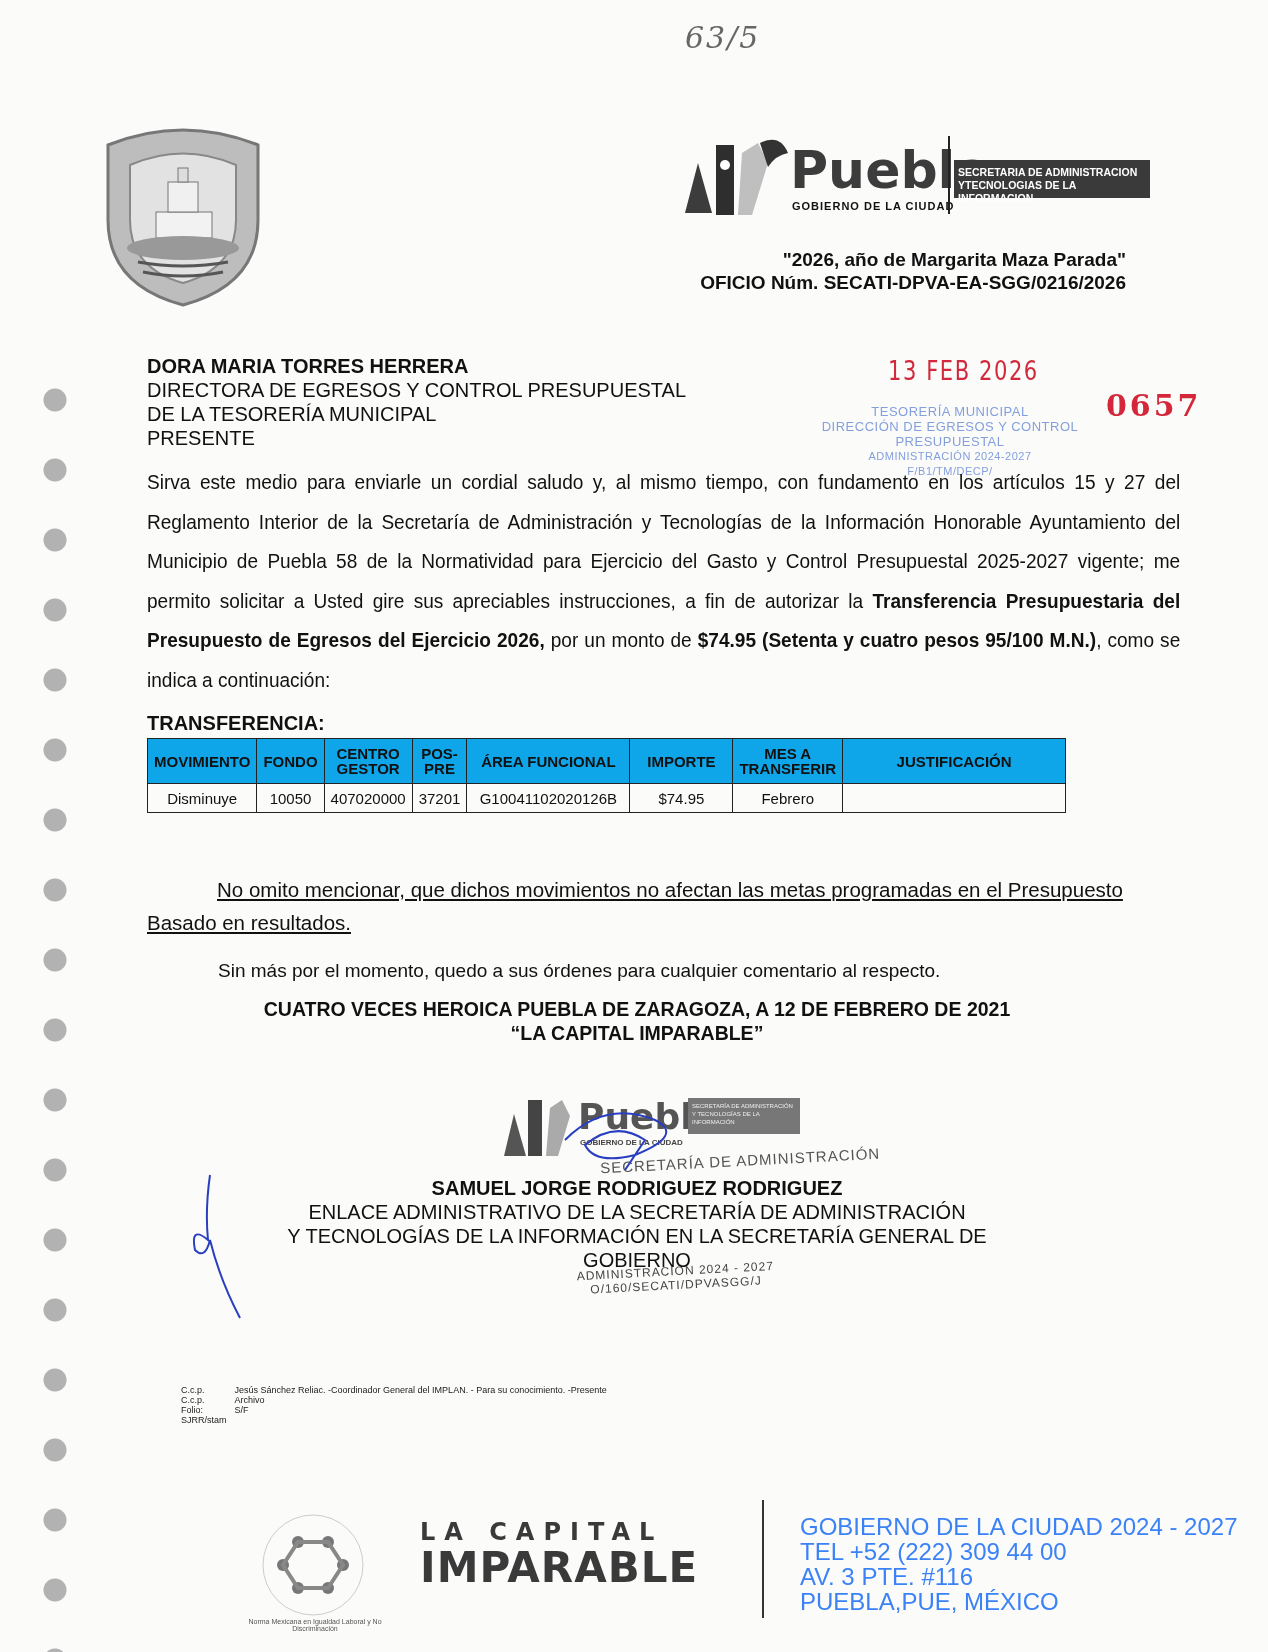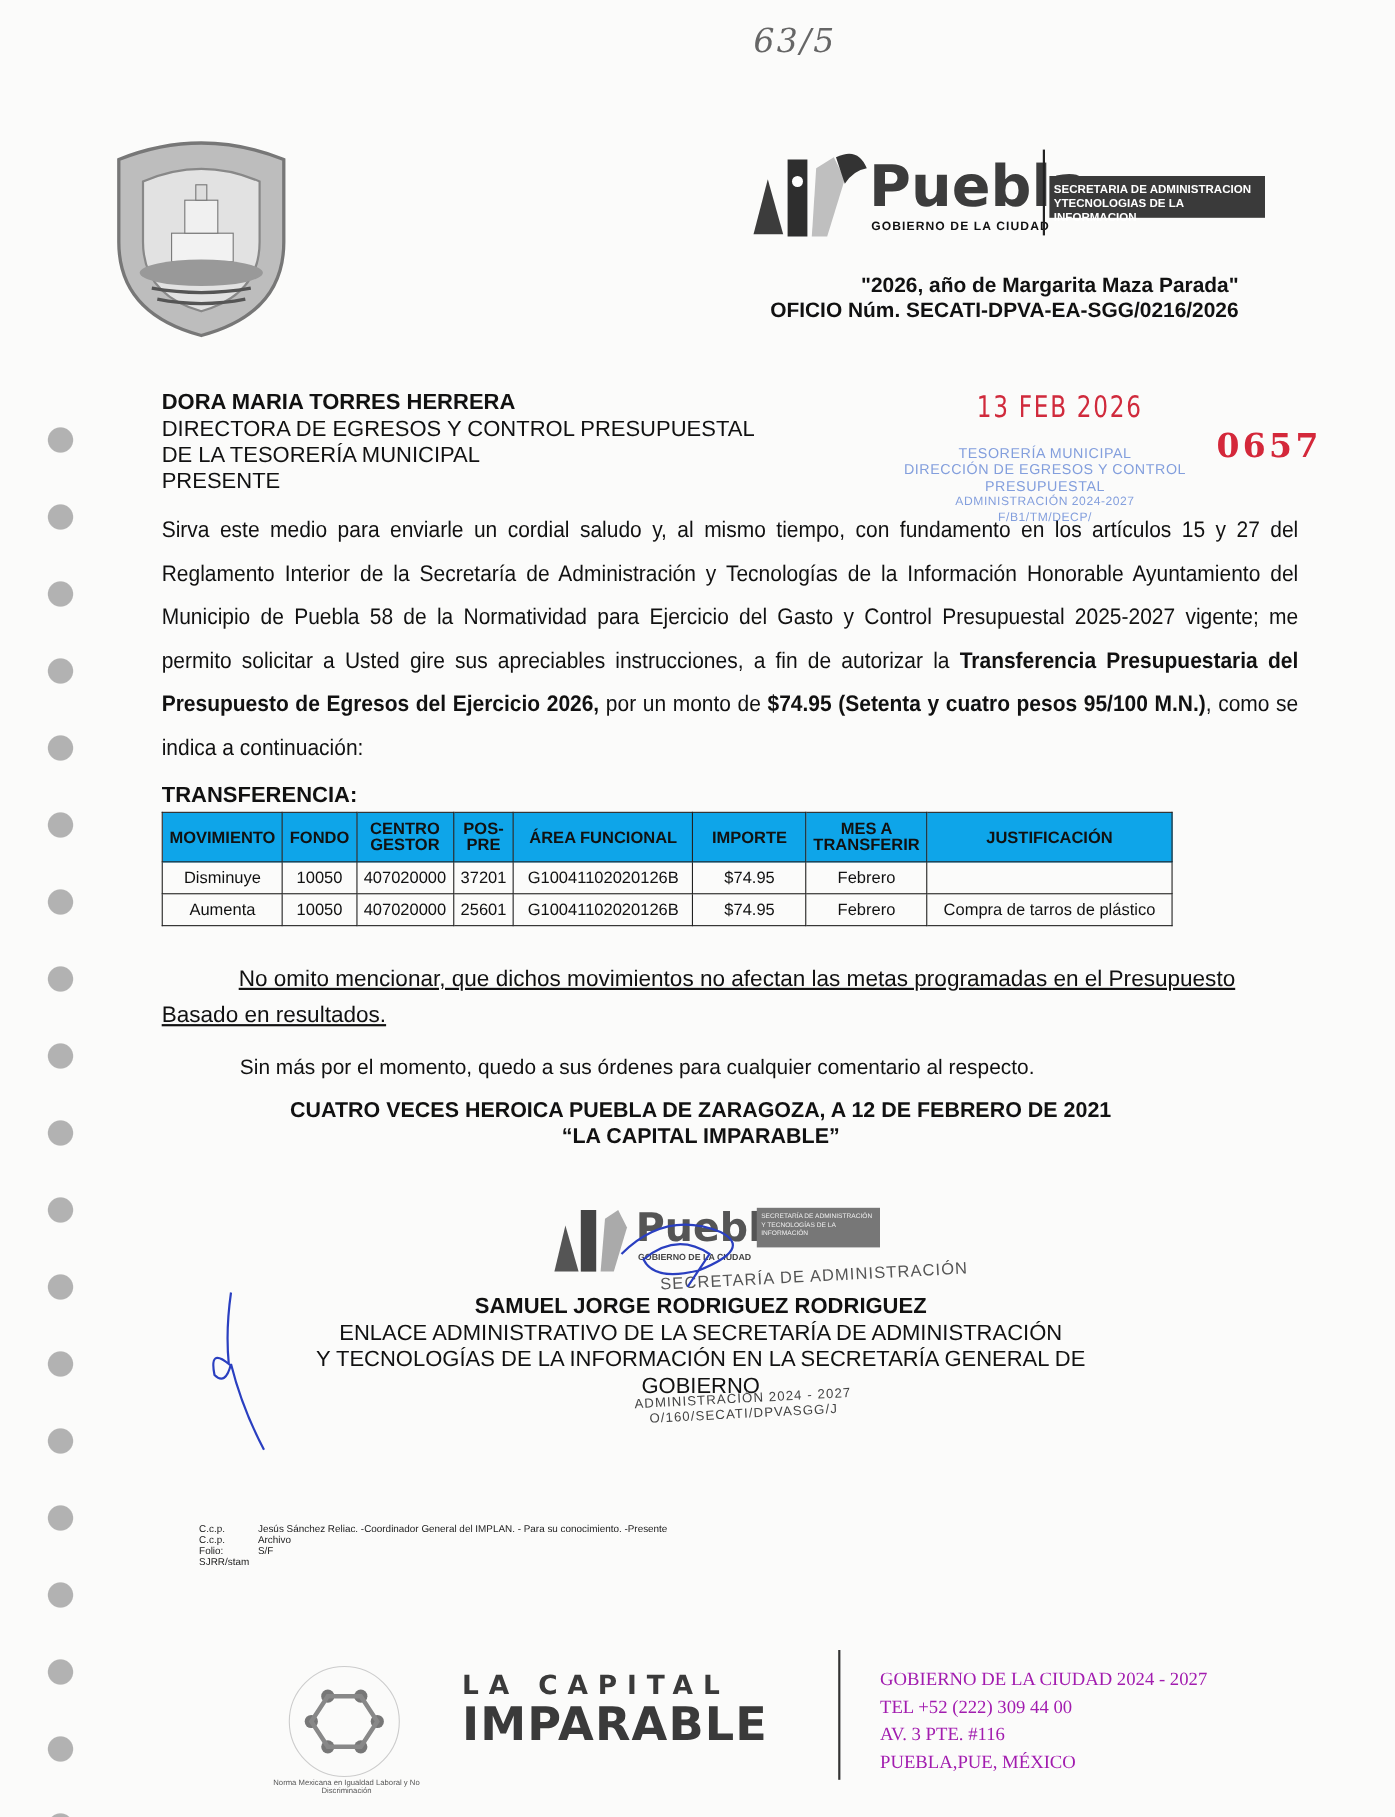--- a/index.html
+++ b/index.html
@@ -34,21 +34,21 @@
   .signer { left:147px; top:1176px; width:980px; text-align:center; font-size:20px; line-height:24px; }
   .signer .name { font-weight:bold; }
   .stamp-sub { left:577px; top:1264px; font-size:12px; color:#444; letter-spacing:1px; transform:rotate(-3deg); text-align:center; line-height:14px; }
   .ccp { left:181px; top:1385px; font-size:9px; line-height:10px; color:#222; }
   .ccp td { padding:0 8px 0 0; vertical-align:top; }
   .foot-seal { left:258px; top:1510px; width:110px; height:110px; }
   .capital { left:420px; top:1518px; width:300px; color:#3a3a3a; }
   .capital .l1 { font-family:"DejaVu Sans", sans-serif; font-weight:bold; font-size:24px; letter-spacing:9px; }
   .capital .l2 { font-family:"DejaVu Sans", sans-serif; font-weight:bold; font-size:42px; line-height:44px; letter-spacing:1px; }
   .vline { left:762px; top:1500px; width:2px; height:118px; background:#333; }
-  .foot-addr { left:800px; top:1514px; font-family:Liberation Serif, serif; font-size:17px; line-height:25px; color:#a21caf; }
+  .foot-addr { left:800px; top:1514px; font-family:Liberation Sans, sans-serif; font-size:24px; line-height:25px; color:#3b82f6; }
   .pen-line { left:180px; top:1170px; width:80px; height:150px; }
 </style>
 </head>
 <body>
 
 <div class="abs border-deco"></div>
 
 <div class="abs handnum">63/5</div>
 
 <svg class="abs shield" viewBox="0 0 190 190">
@@ -123,30 +123,20 @@
     <tr>
       <td>Disminuye</td>
       <td>10050</td>
       <td>407020000</td>
       <td>37201</td>
       <td>G10041102020126B</td>
       <td>$74.95</td>
       <td>Febrero</td>
       <td></td>
     </tr>
-    <tr>
-      <td>Aumenta</td>
-      <td>10050</td>
-      <td>407020000</td>
-      <td>25601</td>
-      <td>G10041102020126B</td>
-      <td>$74.95</td>
-      <td>Febrero</td>
-      <td>Compra de tarros de plástico</td>
-    </tr>
   </tbody>
 </table>
 
 <div class="abs para2"><span class="indent"></span><span>No omito mencionar, que dichos movimientos no afectan las metas programadas en el Presupuesto Basado en resultados.</span></div>
 <div class="abs para3">Sin más por el momento, quedo a sus órdenes para cualquier comentario al respecto.</div>
 
 <div class="abs closing">
   <div>CUATRO VECES HEROICA PUEBLA DE ZARAGOZA, A 12 DE FEBRERO DE 2021</div>
   <div>“LA CAPITAL IMPARABLE”</div>
 </div>

